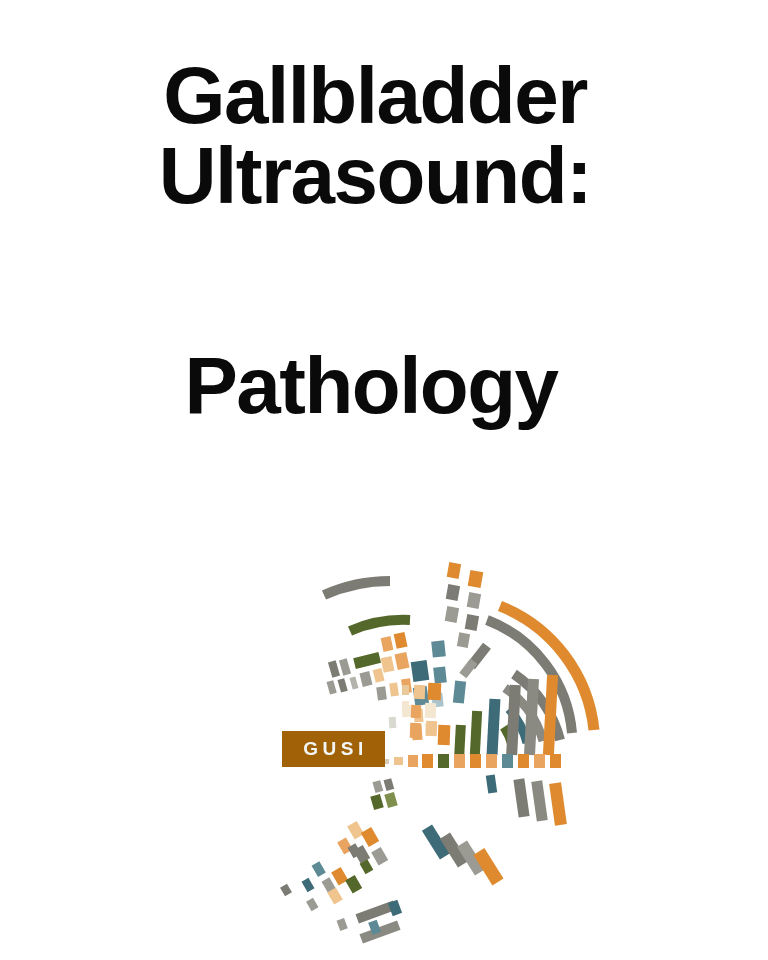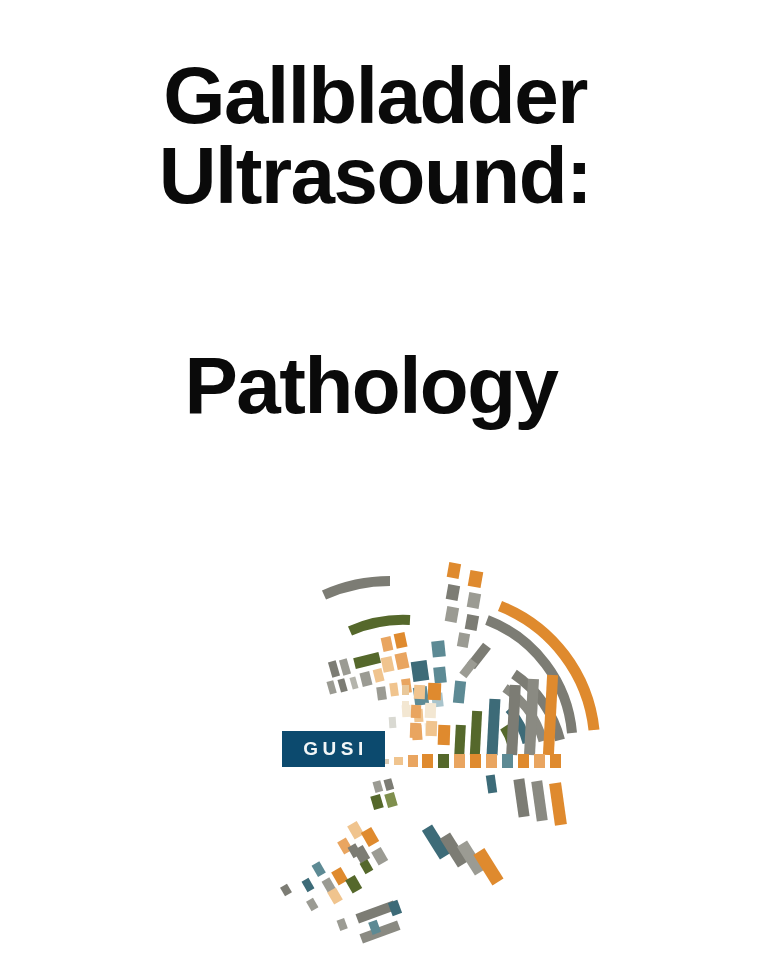--- a/index.html
+++ b/index.html
@@ -73,21 +73,21 @@
     height: 412px;
   }
   .logo-svg { display: block; width: 340px; height: 412px; }
 
   .gusi-badge {
     position: absolute;
     left: 282px;
     top: 731px;
     width: 103px;
     height: 36px;
-    background: #0c4a6e;
+    background: #a16207;
     display: flex;
     align-items: center;
     justify-content: center;
   }
   .gusi-badge span {
     color: #f2f6f7;
     font-family: "Liberation Sans", "DejaVu Sans", sans-serif;
     font-weight: 700;
     font-size: 19px;
     letter-spacing: 4.5px;

